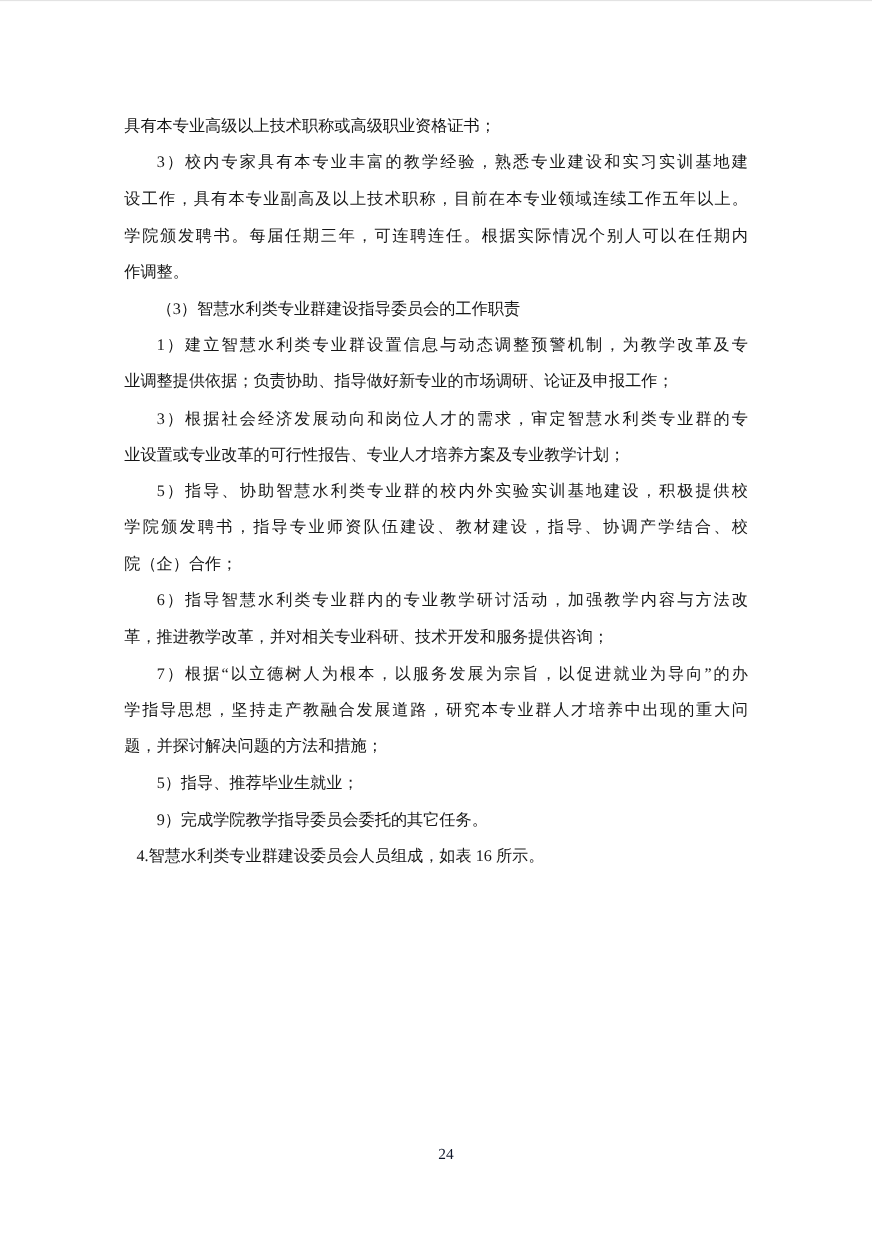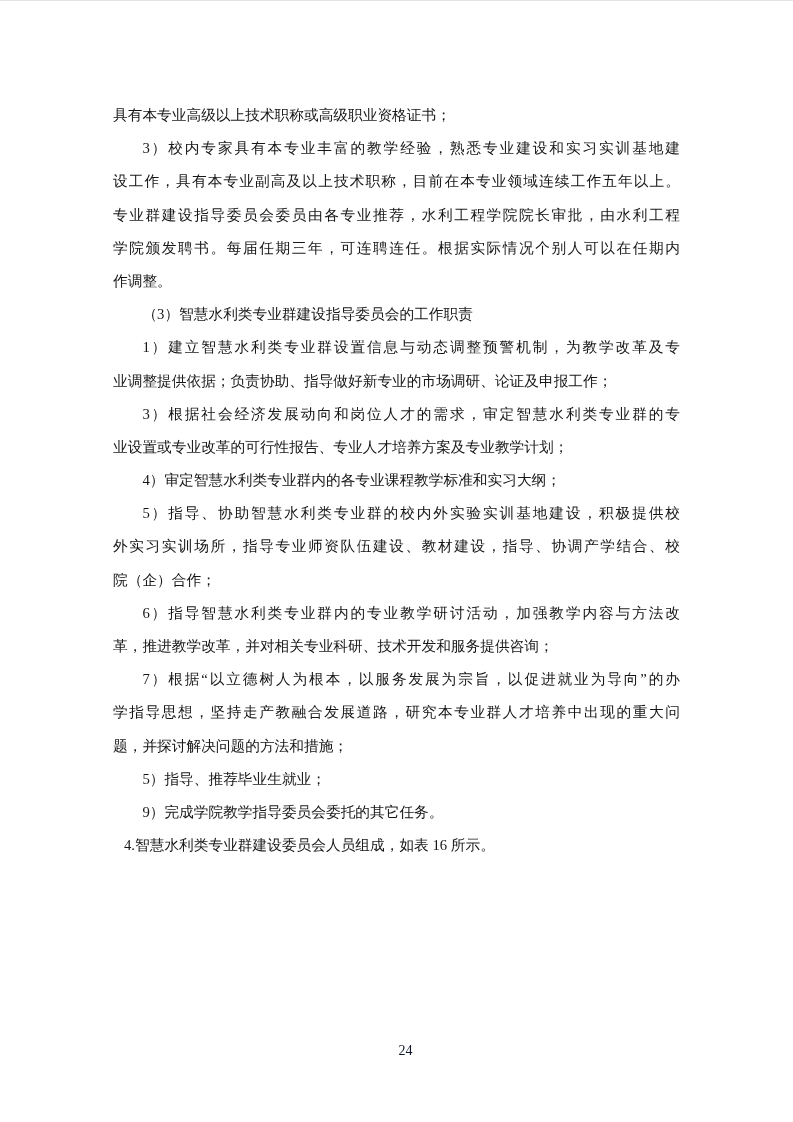--- a/index.html
+++ b/index.html
@@ -59,31 +59,29 @@
 </style>
 </head>
 <body>
 
 <div class="page">
   <div class="doc-body" id="doc-body">
 
   <div class="ln ">具有本专业高级以上技术职称或高级职业资格证书；</div>
       <div class="ln indent fill">3）校内专家具有本专业丰富的教学经验，熟悉专业建设和实习实训基地建</div>
       <div class="ln fill">设工作，具有本专业副高及以上技术职称，目前在本专业领域连续工作五年以上。</div>
-      <div class="ln fill">专业群建设指导委员会委员由各专业推荐，水利工程学院院长审批，由水利工程</div>
       <div class="ln fill">学院颁发聘书。每届任期三年，可连聘连任。根据实际情况个别人可以在任期内</div>
       <div class="ln ">作调整。</div>
       <div class="ln indent">（3）智慧水利类专业群建设指导委员会的工作职责</div>
       <div class="ln indent fill">1）建立智慧水利类专业群设置信息与动态调整预警机制，为教学改革及专</div>
       <div class="ln ">业调整提供依据；负责协助、指导做好新专业的市场调研、论证及申报工作；</div>
       <div class="ln indent fill">3）根据社会经济发展动向和岗位人才的需求，审定智慧水利类专业群的专</div>
       <div class="ln ">业设置或专业改革的可行性报告、专业人才培养方案及专业教学计划；</div>
-      <div class="ln indent">4）审定智慧水利类专业群内的各专业课程教学标准和实习大纲；</div>
       <div class="ln indent fill">5）指导、协助智慧水利类专业群的校内外实验实训基地建设，积极提供校</div>
-      <div class="ln fill">外实习实训场所，指导专业师资队伍建设、教材建设，指导、协调产学结合、校</div>
+      <div class="ln fill">学院颁发聘书，指导专业师资队伍建设、教材建设，指导、协调产学结合、校</div>
       <div class="ln ">院（企）合作；</div>
       <div class="ln indent fill">6）指导智慧水利类专业群内的专业教学研讨活动，加强教学内容与方法改</div>
       <div class="ln ">革，推进教学改革，并对相关专业科研、技术开发和服务提供咨询；</div>
       <div class="ln indent fill">7）根据“以立德树人为根本，以服务发展为宗旨，以促进就业为导向”的办</div>
       <div class="ln fill">学指导思想，坚持走产教融合发展道路，研究本专业群人才培养中出现的重大问</div>
       <div class="ln ">题，并探讨解决问题的方法和措施；</div>
       <div class="ln indent">5）指导、推荐毕业生就业；</div>
       <div class="ln indent">9）完成学院教学指导委员会委托的其它任务。</div>
       <div class="ln indent-sm">4.智慧水利类专业群建设委员会人员组成，如表 16 所示。</div>
     </div>

